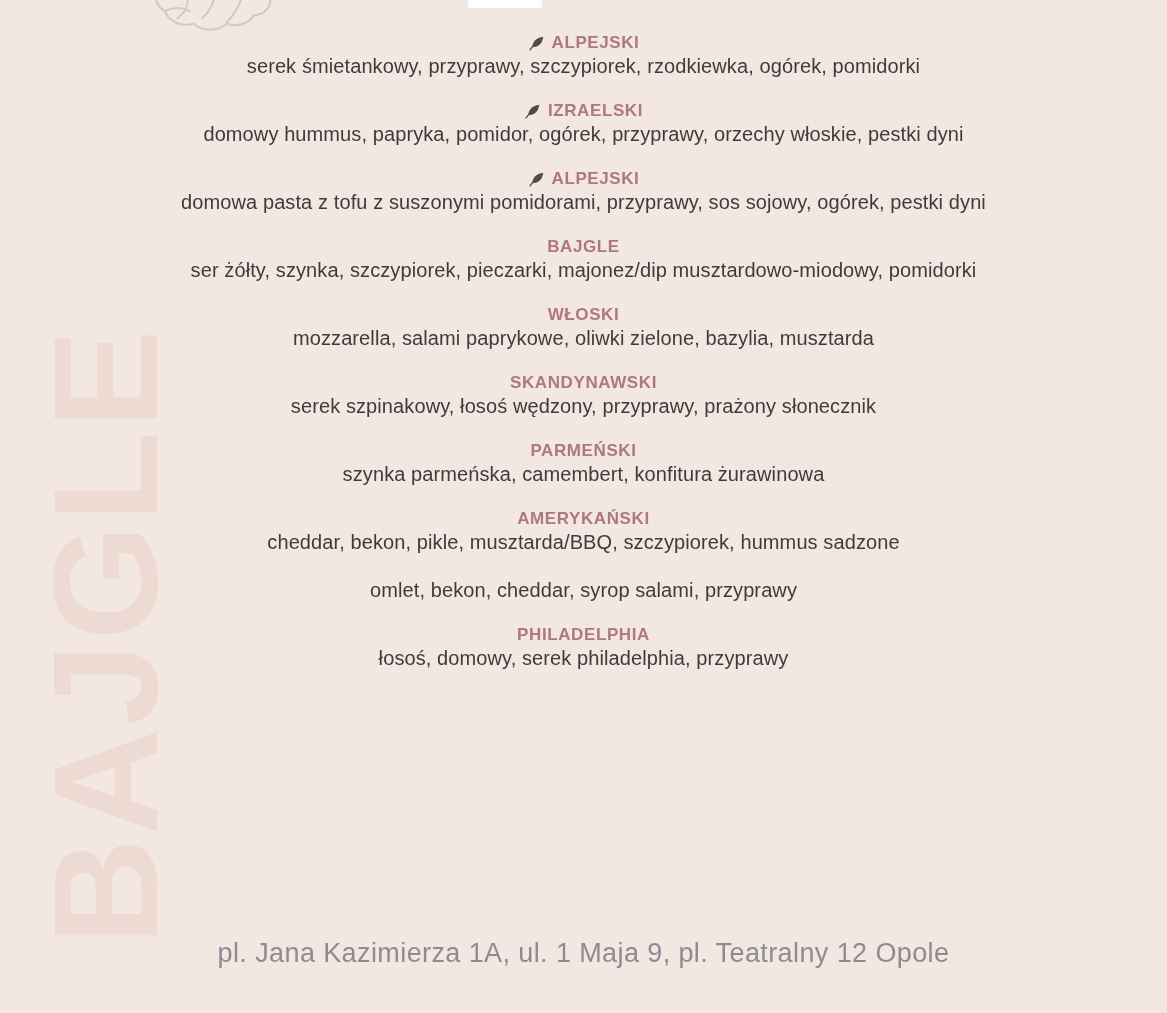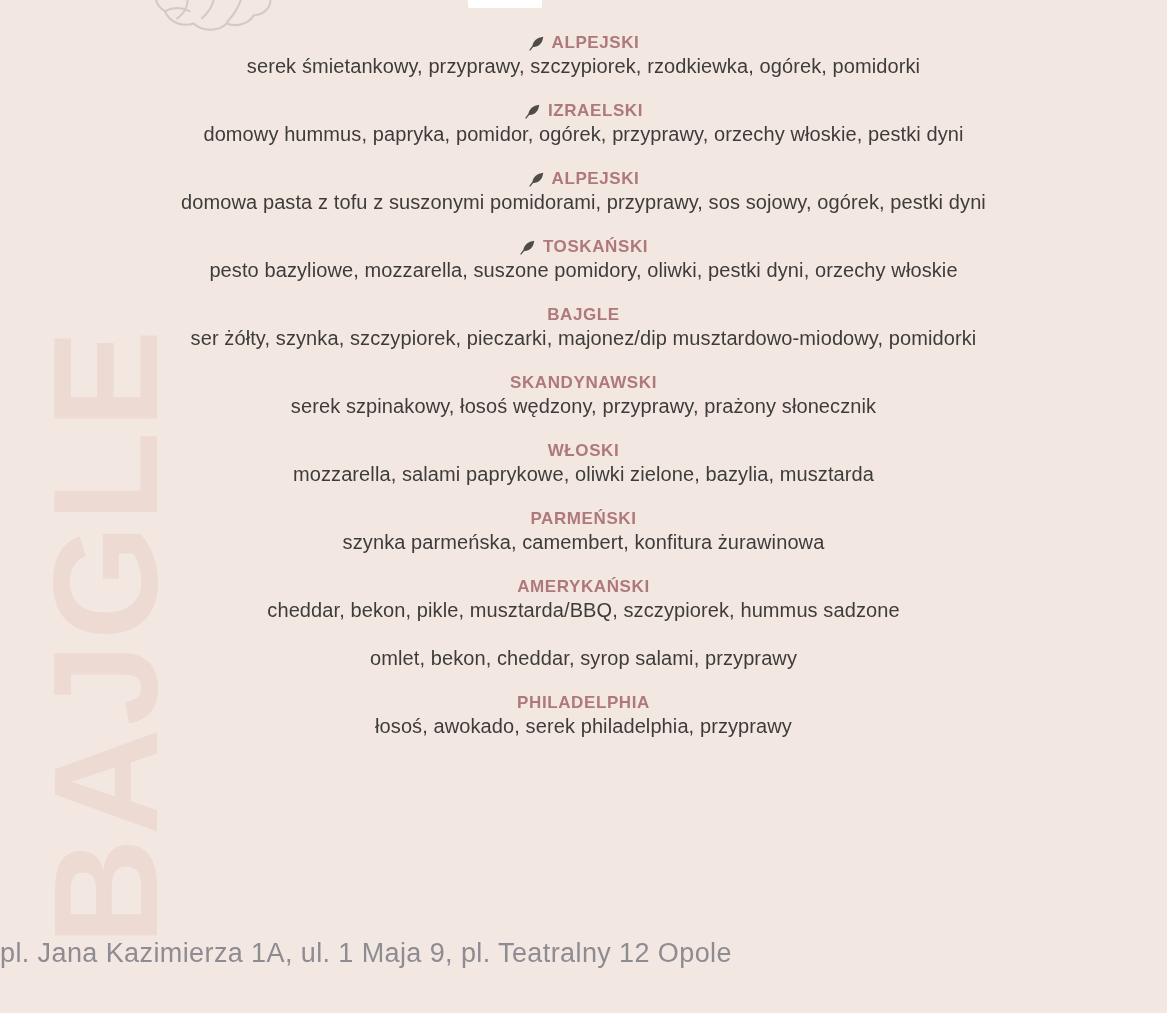--- a/index.html
+++ b/index.html
@@ -81,20 +81,21 @@
     gap: 5px;
   }
   .leaf { color: var(--leaf, #4e4d47); flex: 0 0 auto; }
   .leaf-heading { width: 17px; height: 17px; }
   .leaf-desc { width: 12px; height: 12px; }
   .footer {
     position: absolute;
     top: 938px;
     left: 0;
     right: 0;
+    text-align: center;
     font-size: 27px;
     letter-spacing: 0.4px;
     color: var(--footer_text, #8d8c92);
   }
 </style>
 </head>
 <body>
 
 <div class="page">
 
@@ -147,70 +148,57 @@
         <path d="M2.8 21.2 C 5.2 17.4 8.5 14.2 12.5 11.5" stroke="currentColor" stroke-width="1.8" fill="none" stroke-linecap="round"></path>
       </svg>
       <span class="item-name">ALPEJSKI</span>
     </div>
     <div class="item-desc">
 
       <span class="desc-text">domowa pasta z tofu z suszonymi pomidorami, przyprawy, sos sojowy, ogórek, pestki dyni</span>
     </div>
   </div>
 
-  <div class="item">
-    <div class="item-heading">
-      <svg class="leaf leaf-heading" viewBox="0 0 24 24">
-        <path d="M21.5 2.5 C 13 3.5 6.8 8.5 6.2 16.2 C 7.4 16.8 9 17 10.6 16.7 C 17.2 15.5 20.8 9.5 21.5 2.5 Z" fill="currentColor"></path>
-        <path d="M2.8 21.2 C 5.2 17.4 8.5 14.2 12.5 11.5" stroke="currentColor" stroke-width="1.8" fill="none" stroke-linecap="round"></path>
-      </svg>
-      <span class="item-name">TOSKAŃSKI</span>
-    </div>
-    <div class="item-desc">
-
-      <span class="desc-text">pesto bazyliowe, mozzarella, suszone pomidory, oliwki, pestki dyni, orzechy włoskie</span>
-    </div>
-  </div>
 
   <div class="item">
     <div class="item-heading">
 
       <span class="item-name">BAJGLE</span>
     </div>
     <div class="item-desc">
 
       <span class="desc-text">ser żółty, szynka, szczypiorek, pieczarki, majonez/dip musztardowo-miodowy, pomidorki</span>
     </div>
   </div>
 
   <div class="item">
     <div class="item-heading">
 
+      <span class="item-name">WŁOSKI</span>
+    </div>
+    <div class="item-desc">
+
+      <span class="desc-text">mozzarella, salami paprykowe, oliwki zielone, bazylia, musztarda</span>
+    </div>
+  </div>
+
+  <div class="item">
+    <div class="item-heading">
+
       <span class="item-name">SKANDYNAWSKI</span>
     </div>
     <div class="item-desc">
 
       <span class="desc-text">serek szpinakowy, łosoś wędzony, przyprawy, prażony słonecznik</span>
     </div>
   </div>
 
   <div class="item">
     <div class="item-heading">
 
-      <span class="item-name">WŁOSKI</span>
-    </div>
-    <div class="item-desc">
-
-      <span class="desc-text">mozzarella, salami paprykowe, oliwki zielone, bazylia, musztarda</span>
-    </div>
-  </div>
-
-  <div class="item">
-    <div class="item-heading">
-
       <span class="item-name">PARMEŃSKI</span>
     </div>
     <div class="item-desc">
 
       <span class="desc-text">szynka parmeńska, camembert, konfitura żurawinowa</span>
     </div>
   </div>
 
   <div class="item">
     <div class="item-heading">
@@ -231,20 +219,20 @@
     </div>
   </div>
 
   <div class="item">
     <div class="item-heading">
 
       <span class="item-name">PHILADELPHIA</span>
     </div>
     <div class="item-desc">
 
-      <span class="desc-text">łosoś, awokado, serek philadelphia, przyprawy</span>
+      <span class="desc-text">łosoś, domowy, serek philadelphia, przyprawy</span>
     </div>
   </div>
 </div>
 
   <div class="footer">pl. Jana Kazimierza 1A, ul. 1 Maja 9, pl. Teatralny 12 Opole</div>
 
 </div>
 
 </body></html>

